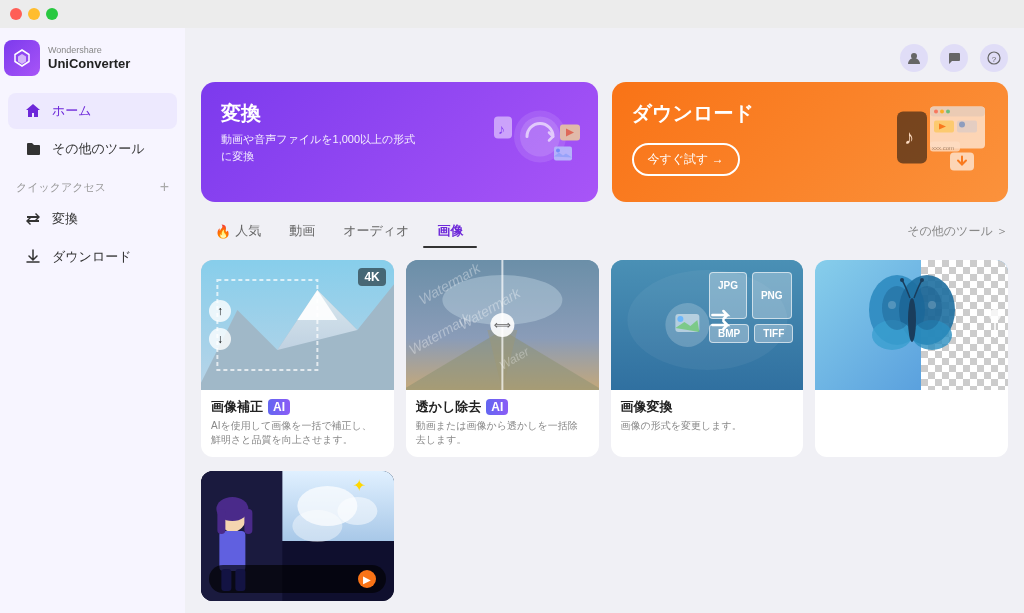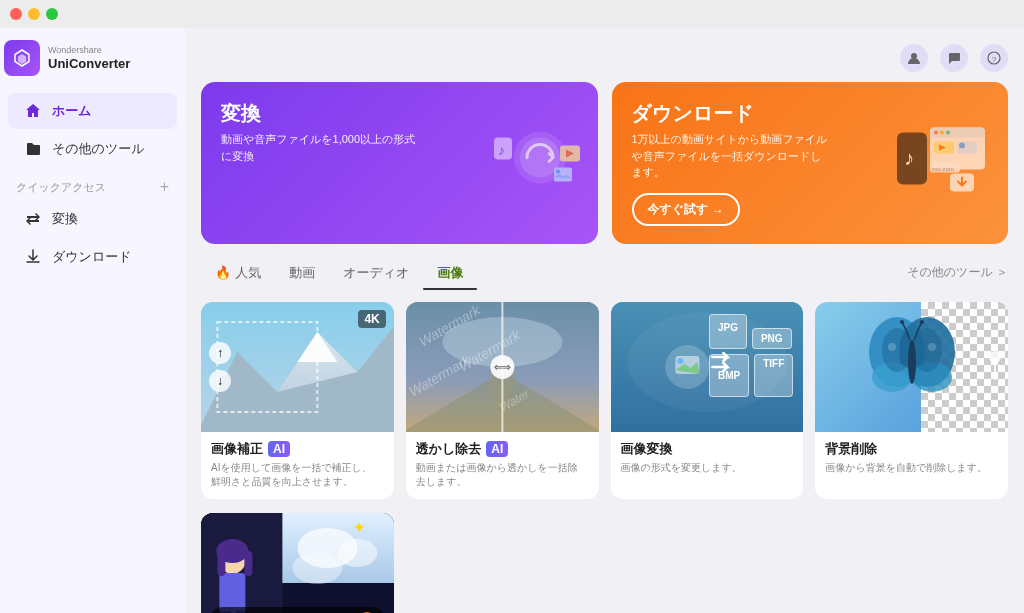--- a/index.html
+++ b/index.html
@@ -86,21 +86,21 @@
       padding: 9px 16px;
       cursor: pointer;
       border-radius: 8px;
       margin: 1px 8px;
       font-size: 13px;
       color: #333;
     }
     .nav-item.active {
       background: #ede9fe;
       color: #6d28d9;
-      font-weight: 700;
+      font-weight: 400;
     }
     .nav-icon {
       width: 18px;
       height: 18px;
       display: flex;
       align-items: center;
       justify-content: center;
       font-size: 14px;
     }
     .section-label {
@@ -198,21 +198,21 @@
       display: inline-flex;
       align-items: center;
       gap: 5px;
       margin-top: 12px;
       background: transparent;
       color: white;
       border: 2px solid white;
       border-radius: 20px;
       padding: 6px 14px;
       font-size: 12px;
-      font-weight: 700;
+      font-weight: 400;
       cursor: pointer;
     }
     .banner-graphic {
       position: absolute;
       right: 16px;
       top: 50%;
       transform: translateY(-50%);
       font-size: 48px;
       opacity: 0.7;
     }
@@ -227,21 +227,21 @@
       padding: 6px 14px;
       font-size: 13px;
       color: #666;
       cursor: pointer;
       position: relative;
       display: flex;
       align-items: center;
       gap: 4px;
     }
     .tab-item.active {
-      color: #4d7c0f;
+      color: #6d28d9;
       font-weight: 600;
     }
     .tab-item.active::after {
       content: '';
       position: absolute;
       bottom: -2px;
       left: 0;
       right: 0;
       height: 2px;
       background: #333;
@@ -485,21 +485,20 @@
 
             <rect x="62" y="50" width="18" height="14" rx="2" fill="#bfdbfe"></rect>
             <circle cx="66" cy="54" r="2" fill="#60a5fa"></circle>
             <path d="M62 60 l5-4 4 3 3-2 6 4" fill="#93c5fd"></path>
           </svg>
         </div>
       </div>
 
       <div class="banner banner-download">
         <div class="banner-title">ダウンロード</div>
-        <div class="banner-sub">1万以上の動画サイトから動画ファイルや音声ファイルを一括ダウンロードします。</div>
         <button class="banner-btn-outline">今すぐ試す →</button>
         <div class="banner-graphic">
           <svg width="100" height="80" viewBox="0 0 100 80">
 
             <rect x="5" y="15" width="30" height="52" rx="6" fill="#111" opacity="0.8"></rect>
             <text x="12" y="47" font-size="20" fill="white">♪</text>
 
             <rect x="38" y="10" width="55" height="42" rx="4" fill="white" opacity="0.9"></rect>
             <rect x="38" y="10" width="55" height="10" rx="4" fill="#e5e7eb"></rect>
             <circle cx="44" cy="15" r="2" fill="#f87171"></circle>
@@ -632,24 +631,24 @@
             <circle cx="73" cy="59" r="3" fill="rgba(100,180,255,0.9)"></circle>
             <polygon points="68,68 77,62 83,66 90,60 92,72" fill="rgba(100,200,100,0.7)"></polygon>
 
             <path d="M105 55 L120 55 L116 51 M116 59 L120 55" stroke="white" stroke-width="2.5" fill="none" stroke-linecap="round"></path>
             <path d="M105 65 L120 65 L116 61 M116 69 L120 65" stroke="white" stroke-width="2.5" fill="none" stroke-linecap="round"></path>
           </svg>
 
           <div style="position:absolute;top:12px;right:10px;display:flex;flex-direction:column;gap:5px;">
             <div style="display:flex;gap:5px;">
               <div style="background:rgba(255,255,255,0.3);color:white;font-size:10px;font-weight:700;border-radius:4px;padding:7px 8px;border:1px solid rgba(255,255,255,0.6);">JPG</div>
-              <div style="background:rgba(255,255,255,0.3);color:white;font-size:10px;font-weight:700;border-radius:4px;padding:4px 8px;border:1px solid rgba(255,255,255,0.6);margin-top:14px;">PNG</div>
+              <div style="background:rgba(255,255,255,0.3);color:white;font-size:10px;font-weight:700;border-radius:4px;padding:17px 8px;border:1px solid rgba(255,255,255,0.6);">PNG</div>
             </div>
             <div style="display:flex;gap:5px;">
-              <div style="background:rgba(255,255,255,0.3);color:white;font-size:10px;font-weight:700;border-radius:4px;padding:15px 8px;border:1px solid rgba(255,255,255,0.6);">BMP</div>
+              <div style="background:rgba(255,255,255,0.3);color:white;font-size:10px;font-weight:700;border-radius:4px;padding:3px 8px;border:1px solid rgba(255,255,255,0.6);">BMP</div>
               <div style="background:rgba(255,255,255,0.3);color:white;font-size:10px;font-weight:700;border-radius:4px;padding:3px 8px;border:1px solid rgba(255,255,255,0.6);">TIFF</div>
             </div>
           </div>
         </div>
         <div class="tool-info">
           <div class="tool-name">
             <span>画像変換</span>
           </div>
           <div class="tool-desc">画像の形式を変更します。</div>
         </div>
@@ -680,26 +679,20 @@
             <circle cx="35" cy="10" r="2" fill="#1a3d5c"></circle>
             <circle cx="55" cy="10" r="2" fill="#1a3d5c"></circle>
           </svg>
 
           <div style="position:absolute;right:6px;top:50%;transform:translateY(-50%);">
             <svg width="14" height="30" viewBox="0 0 14 30">
               <circle cx="7" cy="7" r="6" fill="white" opacity="0.8"></circle>
               <line x1="7" y1="13" x2="7" y2="30" stroke="white" stroke-width="2" opacity="0.8"></line>
             </svg>
           </div>
-        </div>
-        <div class="tool-info">
-          <div class="tool-name">
-            <span>背景削除</span>
-          </div>
-          <div class="tool-desc">画像から背景を自動で削除します。</div>
         </div>
       </div>
     </div>
 
     <div class="tools-grid-row2">
 
       <div class="tool-card">
         <div class="tool-thumb thumb-ai" style="height:130px;">
           <svg style="position:absolute;inset:0;" width="100%" height="100%" viewBox="0 0 200 130" preserveAspectRatio="xMidYMid slice">
             <rect width="200" height="130" fill="#0f0f2e"></rect>

